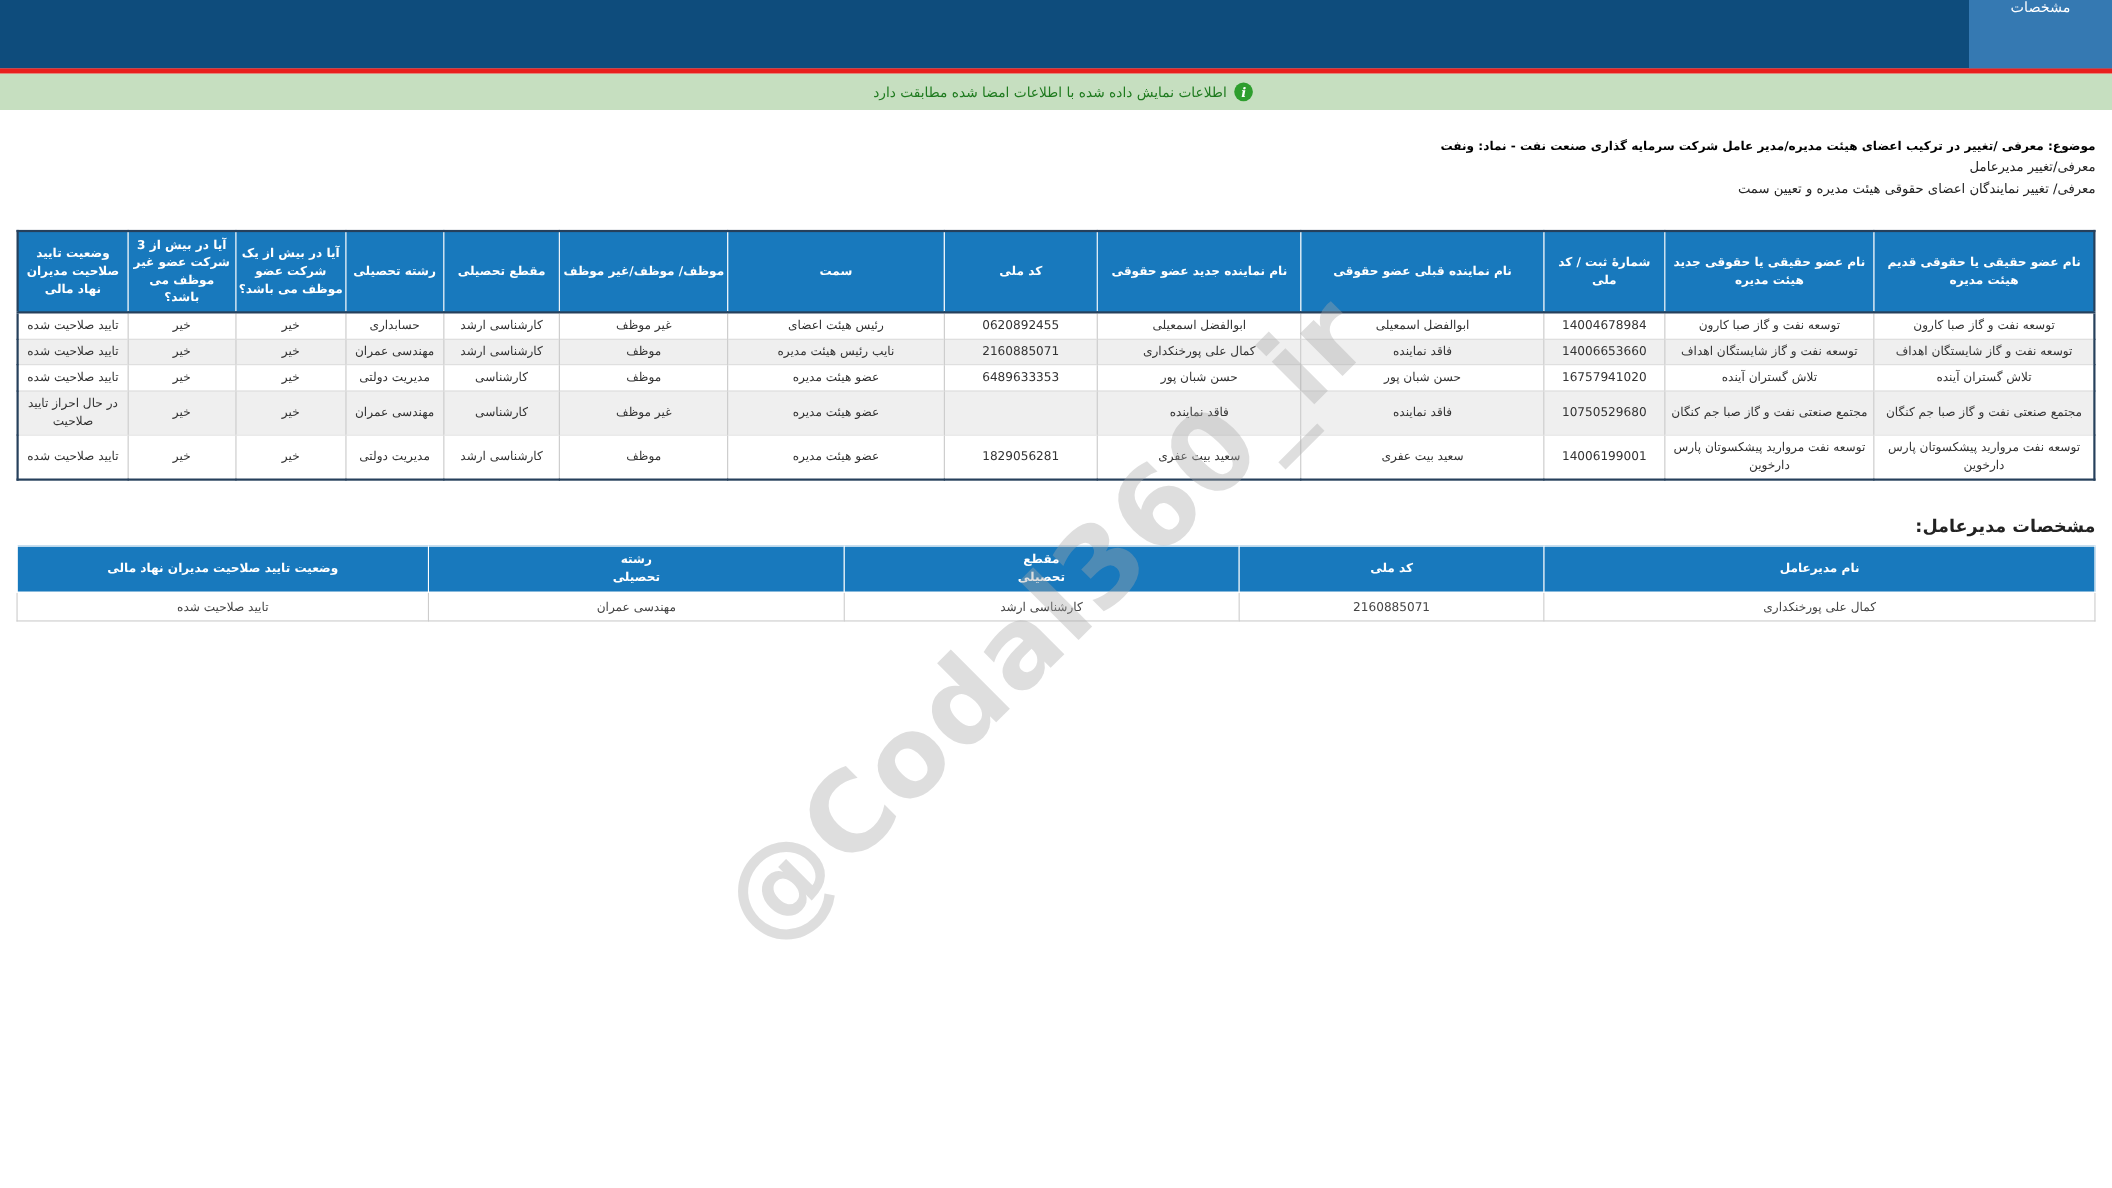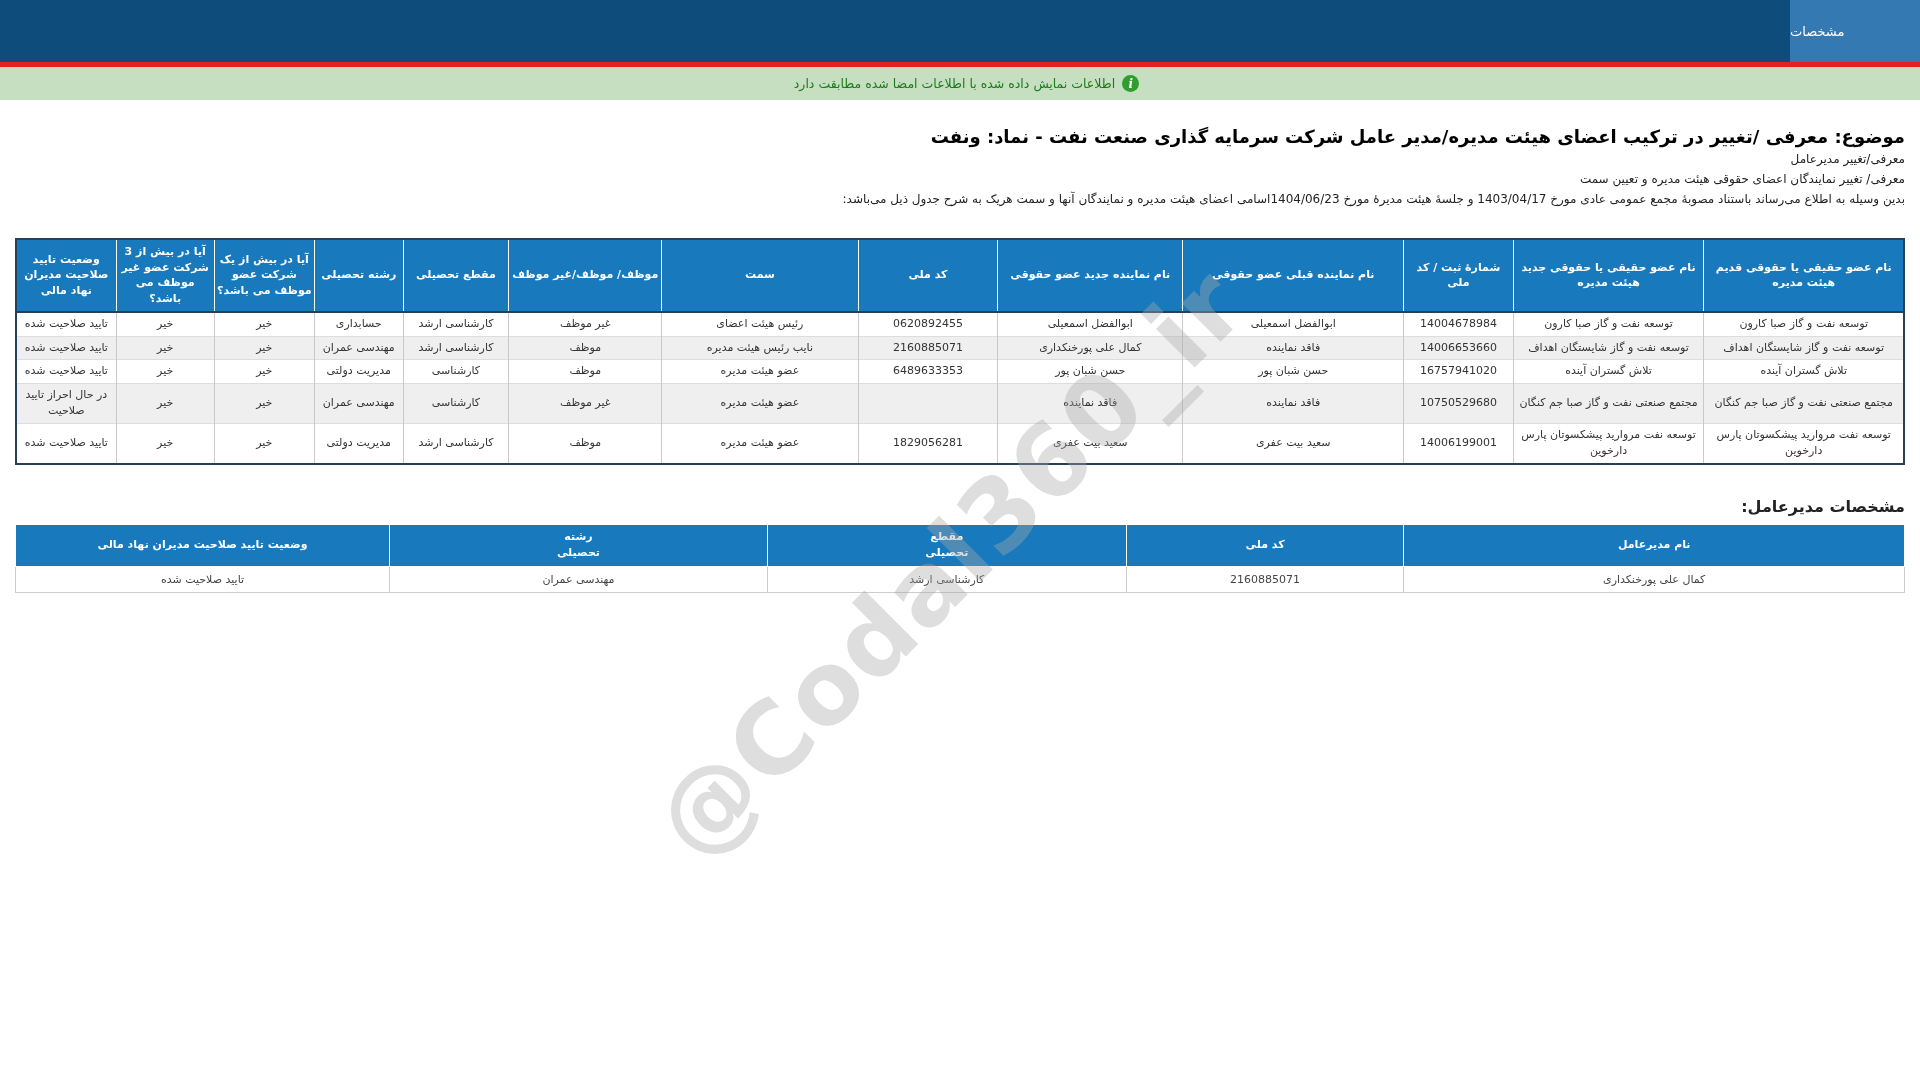--- a/index.html
+++ b/index.html
@@ -6,39 +6,39 @@
   body{
     width:1920px;height:1080px;
     background:#ffffff;
     font-family:"DejaVu Sans","Liberation Sans",sans-serif;
     overflow:hidden;position:relative;
   }
   
   .topbar{height:62px;background:#0e4c7c;position:relative;}
   .topbar .tab{
     position:absolute;top:0;right:0;width:130px;height:62px;
-    background:#3579b2;color:#ffffff;text-align:left;
-    padding-top:24px;box-sizing:border-box;font-size:13px;cursor:default;
+    background:#3579b2;color:#ffffff;text-align:center;
+    padding-top:0;box-sizing:border-box;font-size:13px;cursor:default;
   }
   .redline{height:5px;background:#e8201d;}
   .infobar{
     height:33px;background:#c6dfc0;
     display:flex;align-items:center;justify-content:center;
     direction:rtl;gap:7px;
   }
   .infobar .txt{color:#1e7a1e;font-size:12.5px;margin-left:13px;}
   .info-icon{
     width:17px;height:17px;border-radius:50%;background:#2e9e2e;
     color:#fff;font-weight:bold;font-size:12px;font-style:italic;
     display:flex;align-items:center;justify-content:center;flex:0 0 auto;
     font-family:"DejaVu Serif","Liberation Serif",serif;
   }
   
   .content{direction:rtl;padding:26px 15px 0 15px;position:relative;z-index:2;}
-  .subject{font-weight:bold;font-size:18px;color:#000;margin:0 0 4px 0;}
+  .subject{font-weight:bold;font-size:11px;color:#000;margin:0 0 4px 0;}
   .introline{font-size:12px;color:#222;margin:0 0 4px 0;line-height:1.35;}
   table{border-collapse:collapse;width:100%;table-layout:fixed;}
   
   .board{margin-top:30px;border:2px solid #26405c;}
   .board th{
     background:#1879bd;color:#fff;font-size:11px;font-weight:bold;
     border:1px solid #ffffff;padding:4px 2px;line-height:1.45;
     white-space:pre-line;text-align:center;vertical-align:middle;
   }
   .board thead{border-bottom:2px solid #26405c;}
@@ -80,21 +80,20 @@
 
 <div class="infobar">
   <span class="info-icon">i</span>
   <span class="txt">اطلاعات نمایش داده شده با اطلاعات امضا شده مطابقت دارد</span>
 </div>
 
 <div class="content">
   <p class="subject">موضوع: معرفی /تغییر در ترکیب اعضای هیئت مدیره/مدیر عامل شرکت سرمایه گذاری صنعت نفت - نماد: ونفت</p>
   <p class="introline">معرفی/تغییر مدیرعامل</p>
   <p class="introline">معرفی/ تغییر نمایندگان اعضای حقوقی هیئت مدیره و تعیین سمت</p>
-  <p class="introline">بدین وسیله به اطلاع می‌رساند باستناد مصوبهٔ مجمع عمومی عادی مورخ 1403/04/17 و جلسهٔ هیئت مدیرهٔ مورخ 1404/06/23اسامی اعضای هیئت مدیره و نمایندگان آنها و سمت هریک به شرح جدول ذیل می‌باشد:</p>
 
   <table class="board">
     <colgroup>
       <col style="width:10.6%">
         <col style="width:10.1%">
         <col style="width:5.8%">
       <col style="width:11.7%">
         <col style="width:9.8%">
         <col style="width:7.4%">
       <col style="width:10.4%">

